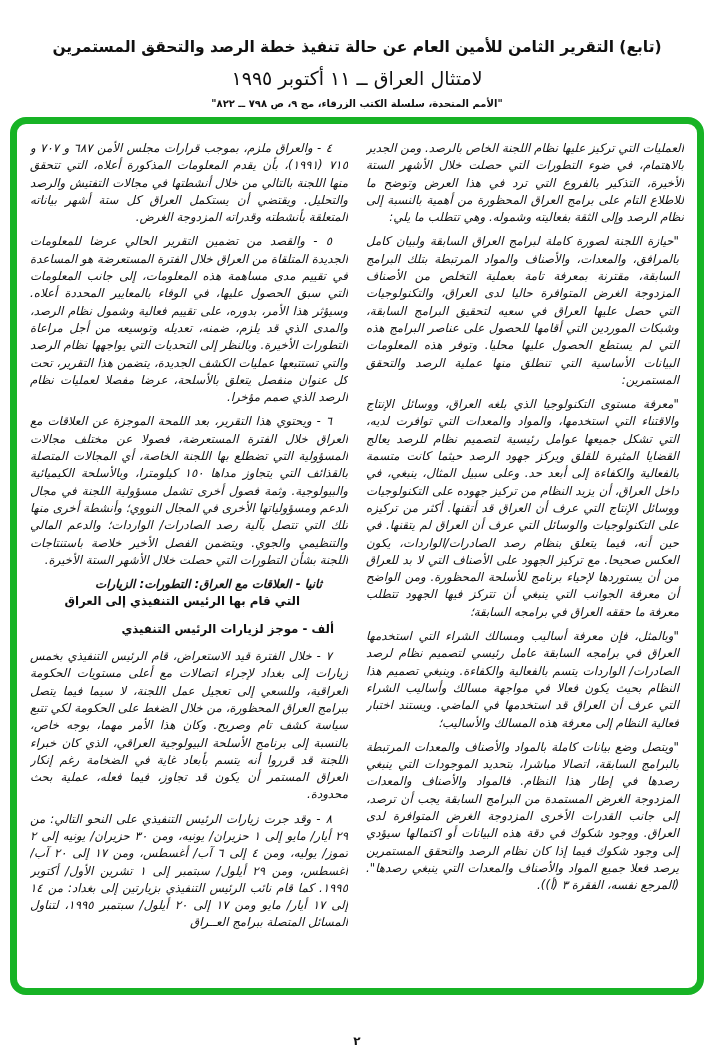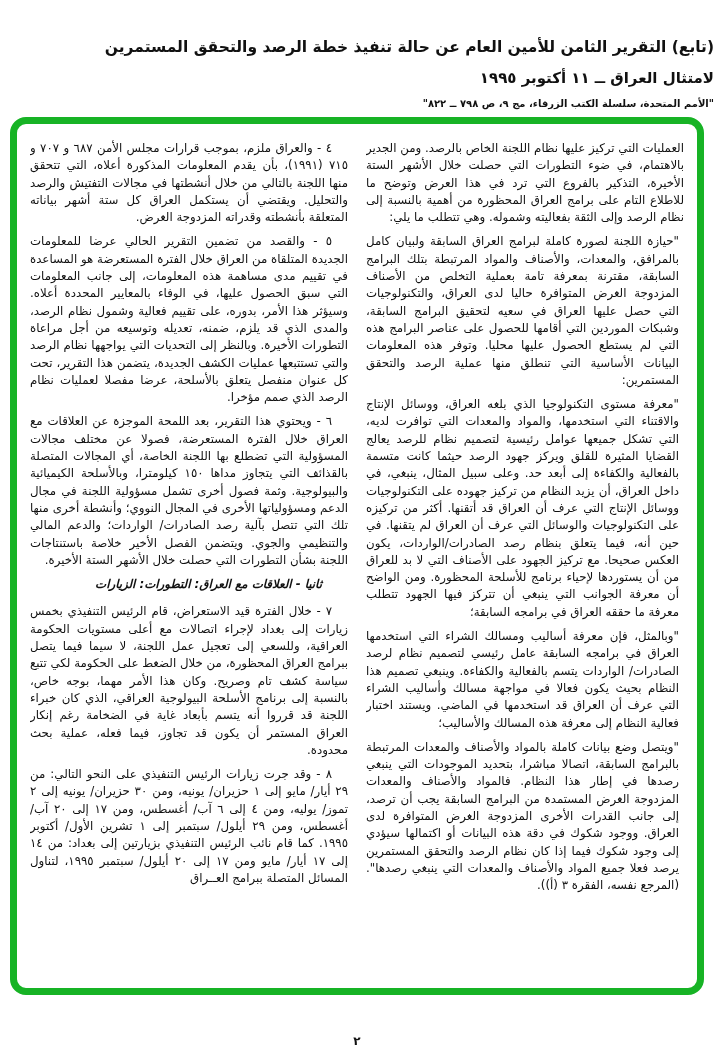--- a/index.html
+++ b/index.html
@@ -11,31 +11,32 @@
     width: 714px;
     height: 1056px;
     position: relative;
     overflow: hidden;
     font-family: "DejaVu Sans", sans-serif;
     color: #111111;
     direction: rtl;
   }
   
   .page-header {
+    text-align: center;
     padding-top: 36px;
     direction: rtl;
   }
   .title-line1 {
     font-weight: bold;
     font-size: 15.5px;
     line-height: 22px;
   }
   .title-line2 {
-    font-weight: bold;
-    font-size: 15px;
+    font-weight: normal;
+    font-size: 19px;
     line-height: 20px;
     margin-top: 10px;
   }
   .source-line {
     font-weight: bold;
     font-size: 10px;
     line-height: 14px;
     margin-top: 9px;
   }
   
@@ -55,21 +56,21 @@
     gap: 18px;
     height: 100%;
   }
   .col {
     flex: 1 1 0;
     overflow: hidden;
     text-align: justify;
     font-size: 11.8px;
     line-height: 17.3px;
   }
-  .col p { margin: 0 0 7px 0; }
+  .col p { margin: 0 0 7px 0; font-style: italic; }
   .col p:last-child { margin-bottom: 0; }
   .numbered { text-indent: 16px; }
   .quoted  { margin-right: 5px !important; }
   
   .section-heading {
     font-weight: bold;
     margin: 5px 0 10px 0;
   }
   .section-heading .h-line1 { padding-right: 26px; font-style: italic; }
   .section-heading .h-line2 { padding-right: 48px; }
@@ -108,21 +109,23 @@
       <p class="quoted">"وبالمثل، فإن معرفة أساليب ومسالك الشراء التي استخدمها العراق في برامجه السابقة عامل رئيسي لتصميم نظام لرصد الصادرات/ الواردات يتسم بالفعالية والكفاءة. وينبغي تصميم هذا النظام بحيث يكون فعالا في مواجهة مسالك وأساليب الشراء التي عرف أن العراق قد استخدمها في الماضي. ويستند اختبار فعالية النظام إلى معرفة هذه المسالك والأساليب؛</p>
       <p class="quoted">"ويتصل وضع بيانات كاملة بالمواد والأصناف والمعدات المرتبطة بالبرامج السابقة، اتصالا مباشرا، بتحديد الموجودات التي ينبغي رصدها في إطار هذا النظام. فالمواد والأصناف والمعدات المزدوجة الغرض المستمدة من البرامج السابقة يجب أن ترصد، إلى جانب القدرات الأخرى المزدوجة الغرض المتوافرة لدى العراق. ووجود شكوك في دقة هذه البيانات أو اكتمالها سيؤدي إلى وجود شكوك فيما إذا كان نظام الرصد والتحقق المستمرين يرصد فعلا جميع المواد والأصناف والمعدات التي ينبغي رصدها". (المرجع نفسه، الفقرة ٣ (أ)).</p>
     </div>
 
     <div class="col">
       <p class="numbered">٤ -  والعراق ملزم، بموجب قرارات مجلس الأمن ٦٨٧ و ٧٠٧ و ٧١٥ (١٩٩١)، بأن يقدم المعلومات المذكورة أعلاه، التي تتحقق منها اللجنة بالتالي من خلال أنشطتها في مجالات التفتيش والرصد والتحليل. ويقتضي أن يستكمل العراق كل ستة أشهر بياناته المتعلقة بأنشطته وقدراته المزدوجة الغرض.</p>
       <p class="numbered">٥ -  والقصد من تضمين التقرير الحالي عرضا للمعلومات الجديدة المتلقاة من العراق خلال الفترة المستعرضة هو المساعدة في تقييم مدى مساهمة هذه المعلومات، إلى جانب المعلومات التي سبق الحصول عليها، في الوفاء بالمعايير المحددة أعلاه. وسيؤثر هذا الأمر، بدوره، على تقييم فعالية وشمول نظام الرصد، والمدى الذي قد يلزم، ضمنه، تعديله وتوسيعه من أجل مراعاة التطورات الأخيرة. وبالنظر إلى التحديات التي يواجهها نظام الرصد والتي تستتبعها عمليات الكشف الجديدة، يتضمن هذا التقرير، تحت كل عنوان منفصل يتعلق بالأسلحة، عرضا مفصلا لعمليات نظام الرصد الذي صمم مؤخرا.</p>
       <p class="numbered">٦ -  ويحتوي هذا التقرير، بعد اللمحة الموجزة عن العلاقات مع العراق خلال الفترة المستعرضة، فصولا عن مختلف مجالات المسؤولية التي تضطلع بها اللجنة الخاصة، أي المجالات المتصلة بالقذائف التي يتجاوز مداها ١٥٠ كيلومترا، وبالأسلحة الكيميائية والبيولوجية. وثمة فصول أخرى تشمل مسؤولية اللجنة في مجال الدعم ومسؤولياتها الأخرى في المجال النووي؛ وأنشطة أخرى منها تلك التي تتصل بآلية رصد الصادرات/ الواردات؛ والدعم المالي والتنظيمي والجوي. ويتضمن الفصل الأخير خلاصة باستنتاجات اللجنة بشأن التطورات التي حصلت خلال الأشهر الستة الأخيرة.</p>
       <div class="section-heading">
         <div class="h-line1">ثانيا -  العلاقات مع العراق: التطورات: الزيارات</div>
+        <div class="h-line2">التي قام بها الرئيس التنفيذي إلى العراق</div>
       </div>
+      <div class="subsection-heading">ألف -  موجز لزيارات الرئيس التنفيذي</div>
       <p class="numbered">٧ -  خلال الفترة قيد الاستعراض، قام الرئيس التنفيذي بخمس زيارات إلى بغداد لإجراء اتصالات مع أعلى مستويات الحكومة العراقية، وللسعي إلى تعجيل عمل اللجنة، لا سيما فيما يتصل ببرامج العراق المحظورة، من خلال الضغط على الحكومة لكي تتبع سياسة كشف تام وصريح. وكان هذا الأمر مهما، بوجه خاص، بالنسبة إلى برنامج الأسلحة البيولوجية العراقي، الذي كان خبراء اللجنة قد قرروا أنه يتسم بأبعاد غاية في الضخامة رغم إنكار العراق المستمر أن يكون قد تجاوز، فيما فعله، عملية بحث محدودة.</p>
       <p class="numbered">٨ -  وقد جرت زيارات الرئيس التنفيذي على النحو التالي: من ٢٩ أيار/ مايو إلى ١ حزيران/ يونيه، ومن ٣٠ حزيران/ يونيه إلى ٢ تموز/ يوليه، ومن ٤ إلى ٦ آب/ أغسطس، ومن ١٧ إلى ٢٠ آب/ أغسطس، ومن ٢٩ أيلول/ سبتمبر إلى ١ تشرين الأول/ أكتوبر ١٩٩٥. كما قام نائب الرئيس التنفيذي بزيارتين إلى بغداد: من ١٤ إلى ١٧ أيار/ مايو ومن ١٧ إلى ٢٠ أيلول/ سبتمبر ١٩٩٥، لتناول المسائل المتصلة ببرامج العــراق</p>
     </div>
 
   </div>
 </div>
 
 <div class="page-number">٢</div>
 
 </body></html>

